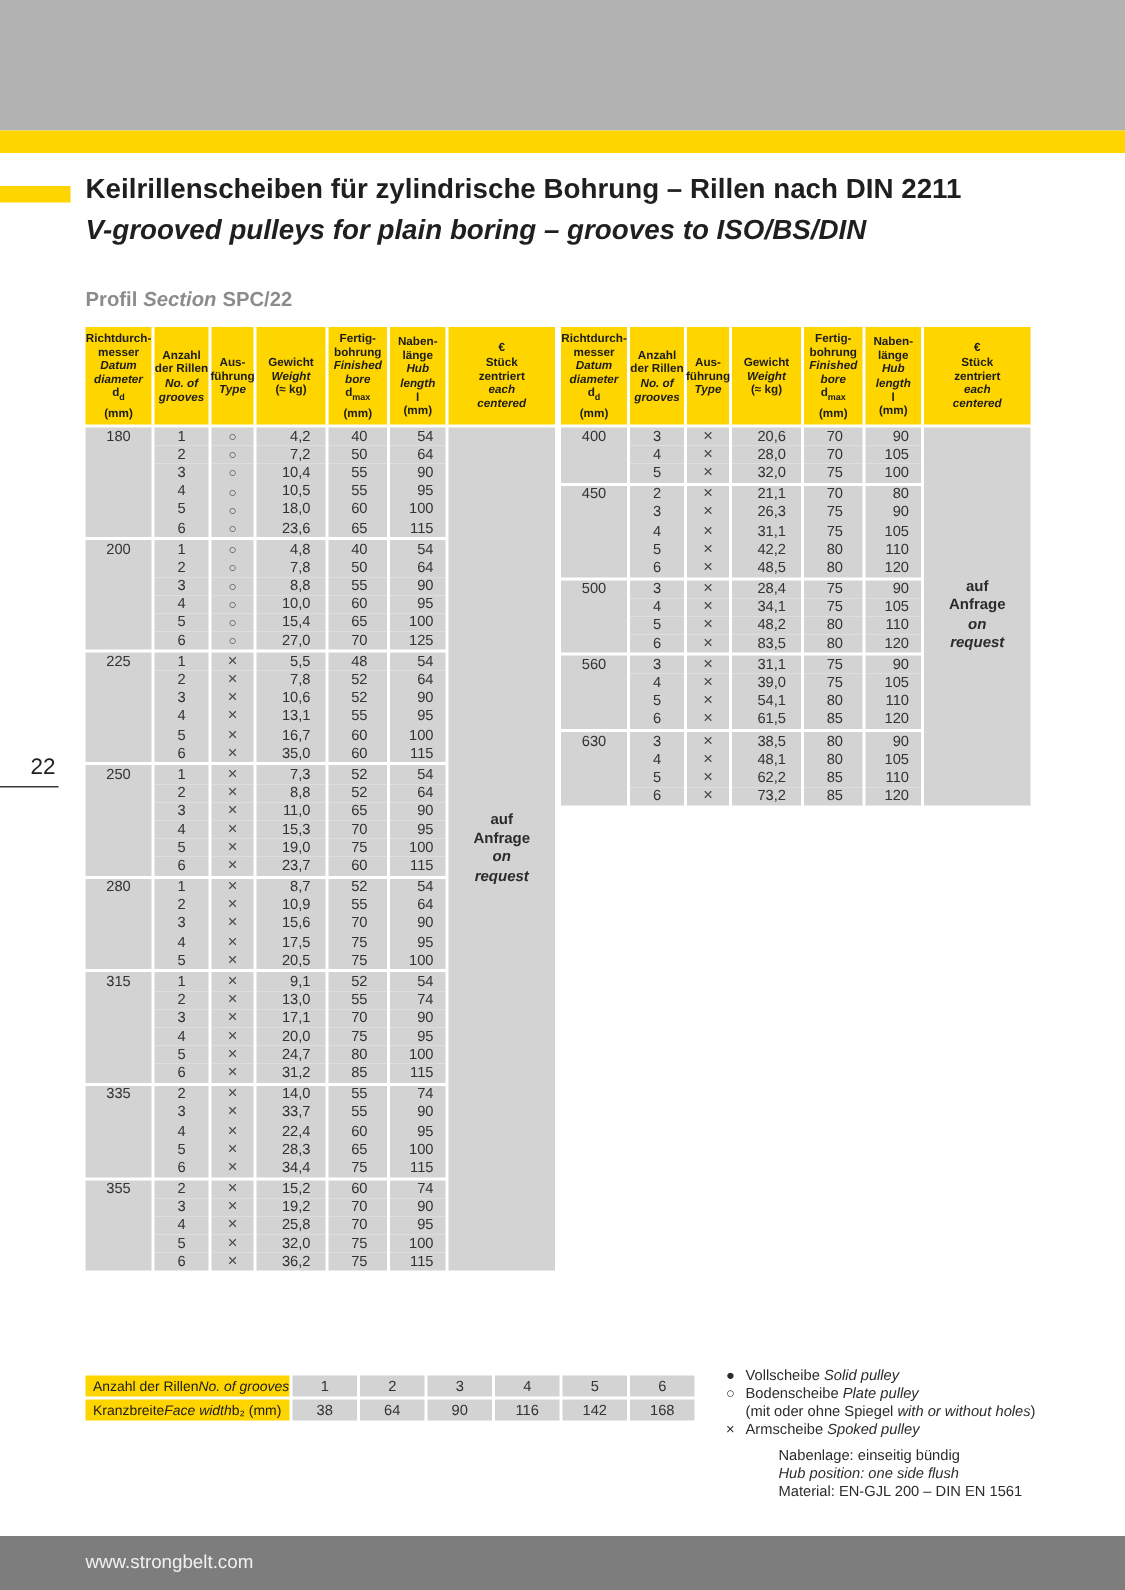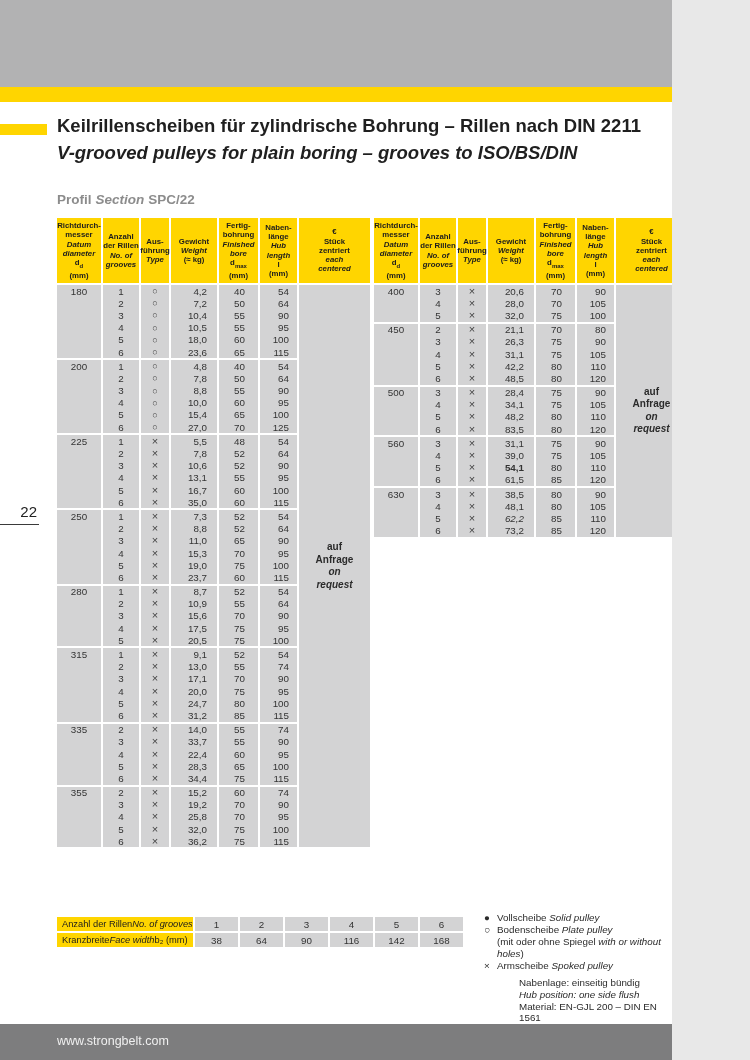--- a/index.html
+++ b/index.html
@@ -1,16 +1,16 @@
 <!DOCTYPE html>
 <html><head>
 <meta charset="utf-8">
 <style>
   html,body{margin:0;padding:0;background:#e8e8e8;}
-  .page{position:relative;width:672px;height:1060px;background:#ffffff;overflow:hidden;
+  .page{position:relative;width:750px;height:1060px;background:#ffffff;overflow:hidden;
         font-family:"Liberation Sans",sans-serif;color:#333;
         --yellow:#FFD500;--cellgray:#D3D3D4;--bannergray:#B2B2B3;--footergray:#7D7D7E;}
   .it{font-style:italic;}
   .banner{position:absolute;top:0;left:0;width:750px;height:87px;background:var(--bannergray);}
   .ybar{position:absolute;top:87px;left:0;width:750px;height:15px;background:var(--yellow);}
   .accent{position:absolute;top:124px;left:0;width:47px;height:11px;background:var(--yellow);}
   .titleblock{position:absolute;top:112px;left:57px;width:660px;}
   .title-de{font-size:18.5px;line-height:27px;font-weight:bold;color:#1f1f1f;margin:0;}
   .title-en{font-size:18.5px;line-height:27px;font-weight:bold;font-style:italic;color:#1f1f1f;margin:0;}
   .profil{position:absolute;top:192px;left:57px;font-size:13.5px;font-weight:bold;color:#8c8c8c;}
@@ -634,21 +634,21 @@
           <div class="c" style="grid-area: 2 / 3;">
             <span class="sym-cross">×</span>
           </div>
           <div class="c wt" style="grid-area: 2 / 4;">39,0</div>
           <div class="c bore" style="grid-area: 2 / 5;">75</div>
           <div class="c hub" style="grid-area: 2 / 6;">105</div>
           <div class="c" style="grid-area: 3 / 2;">5</div>
           <div class="c" style="grid-area: 3 / 3;">
             <span class="sym-cross">×</span>
           </div>
-          <div class="c wt" style="grid-area: 3 / 4; font-weight: bold;">54,1</div>
+          <div class="c wt" style="grid-area: 3 / 4;">54,1</div>
           <div class="c bore" style="grid-area: 3 / 5;">80</div>
           <div class="c hub" style="grid-area: 3 / 6;">110</div>
           <div class="c" style="grid-area: 4 / 2;">6</div>
           <div class="c" style="grid-area: 4 / 3;">
             <span class="sym-cross">×</span>
           </div>
           <div class="c wt" style="grid-area: 4 / 4;">61,5</div>
           <div class="c bore" style="grid-area: 4 / 5;">85</div>
           <div class="c hub" style="grid-area: 4 / 6;">120</div>
         </div>
@@ -665,21 +665,21 @@
           <div class="c" style="grid-area: 2 / 3;">
             <span class="sym-cross">×</span>
           </div>
           <div class="c wt" style="grid-area: 2 / 4;">48,1</div>
           <div class="c bore" style="grid-area: 2 / 5;">80</div>
           <div class="c hub" style="grid-area: 2 / 6;">105</div>
           <div class="c" style="grid-area: 3 / 2;">5</div>
           <div class="c" style="grid-area: 3 / 3;">
             <span class="sym-cross">×</span>
           </div>
-          <div class="c wt" style="grid-area: 3 / 4; font-style: italic;">62,2</div>
+          <div class="c wt" style="grid-area: 3 / 4;">62,2</div>
           <div class="c bore" style="grid-area: 3 / 5;">85</div>
           <div class="c hub" style="grid-area: 3 / 6;">110</div>
           <div class="c" style="grid-area: 4 / 2;">6</div>
           <div class="c" style="grid-area: 4 / 3;">
             <span class="sym-cross">×</span>
           </div>
           <div class="c wt" style="grid-area: 4 / 4;">73,2</div>
           <div class="c bore" style="grid-area: 4 / 5;">85</div>
           <div class="c hub" style="grid-area: 4 / 6;">120</div>
         </div>

